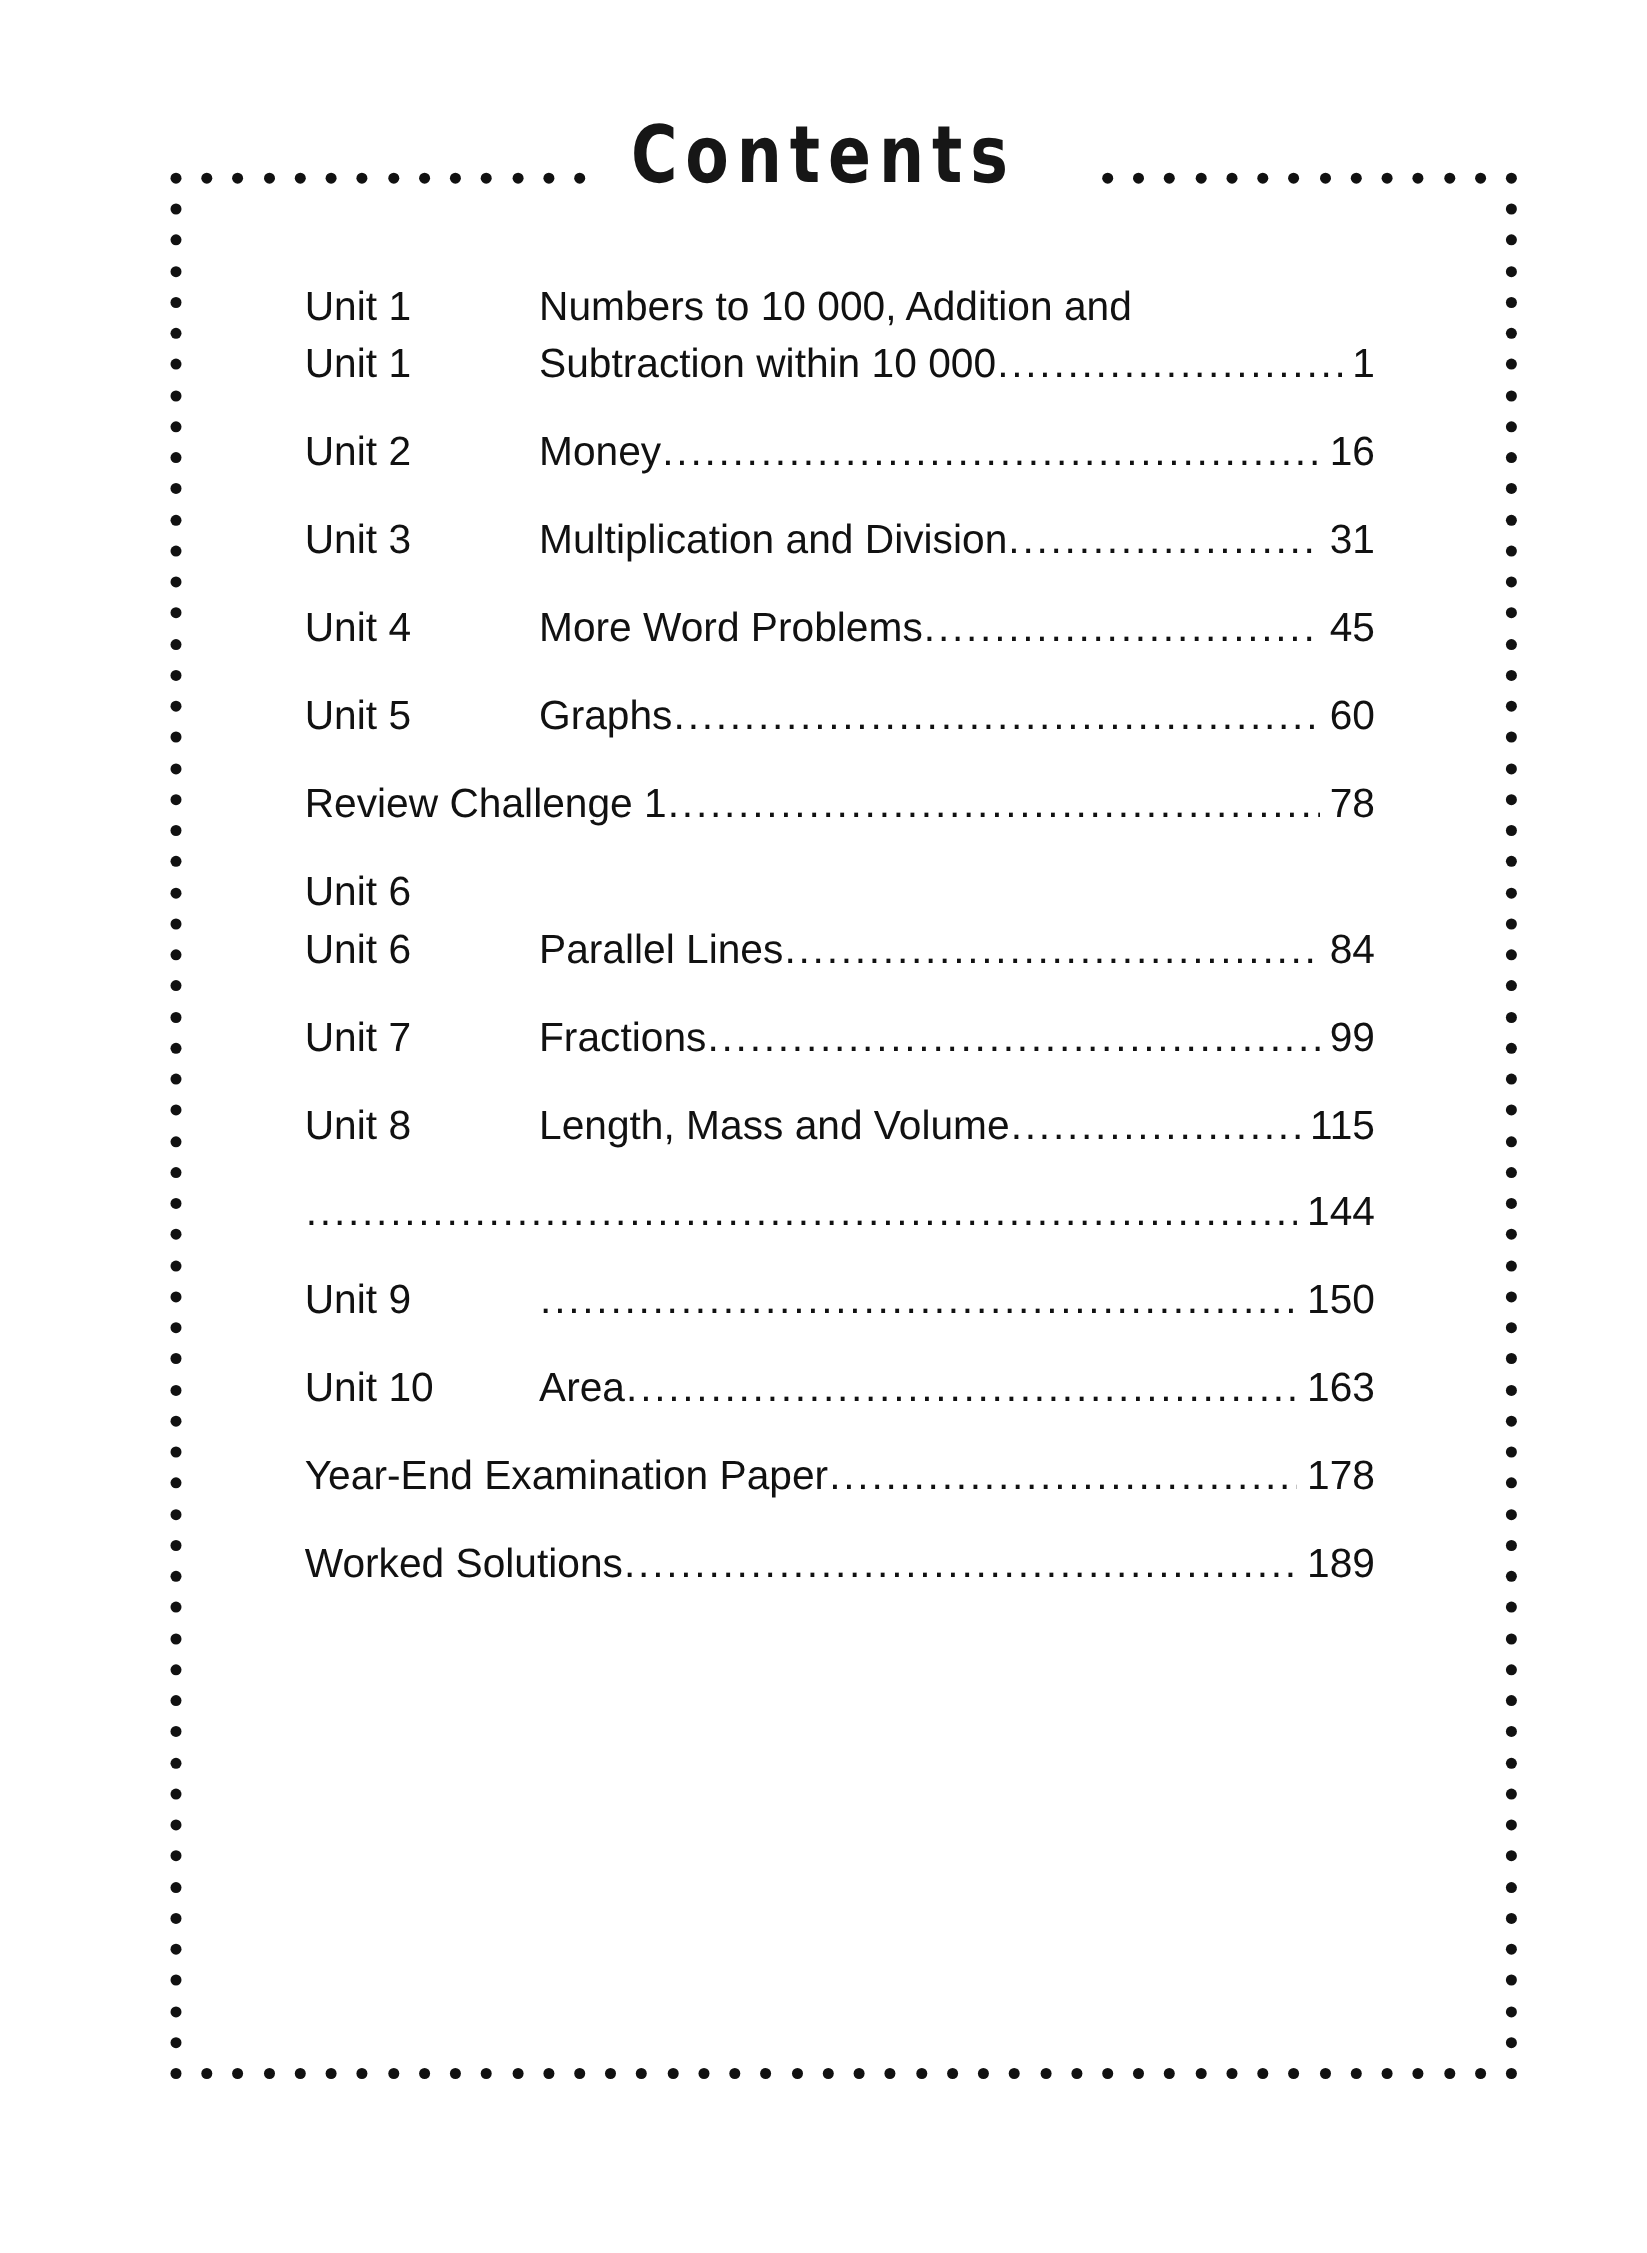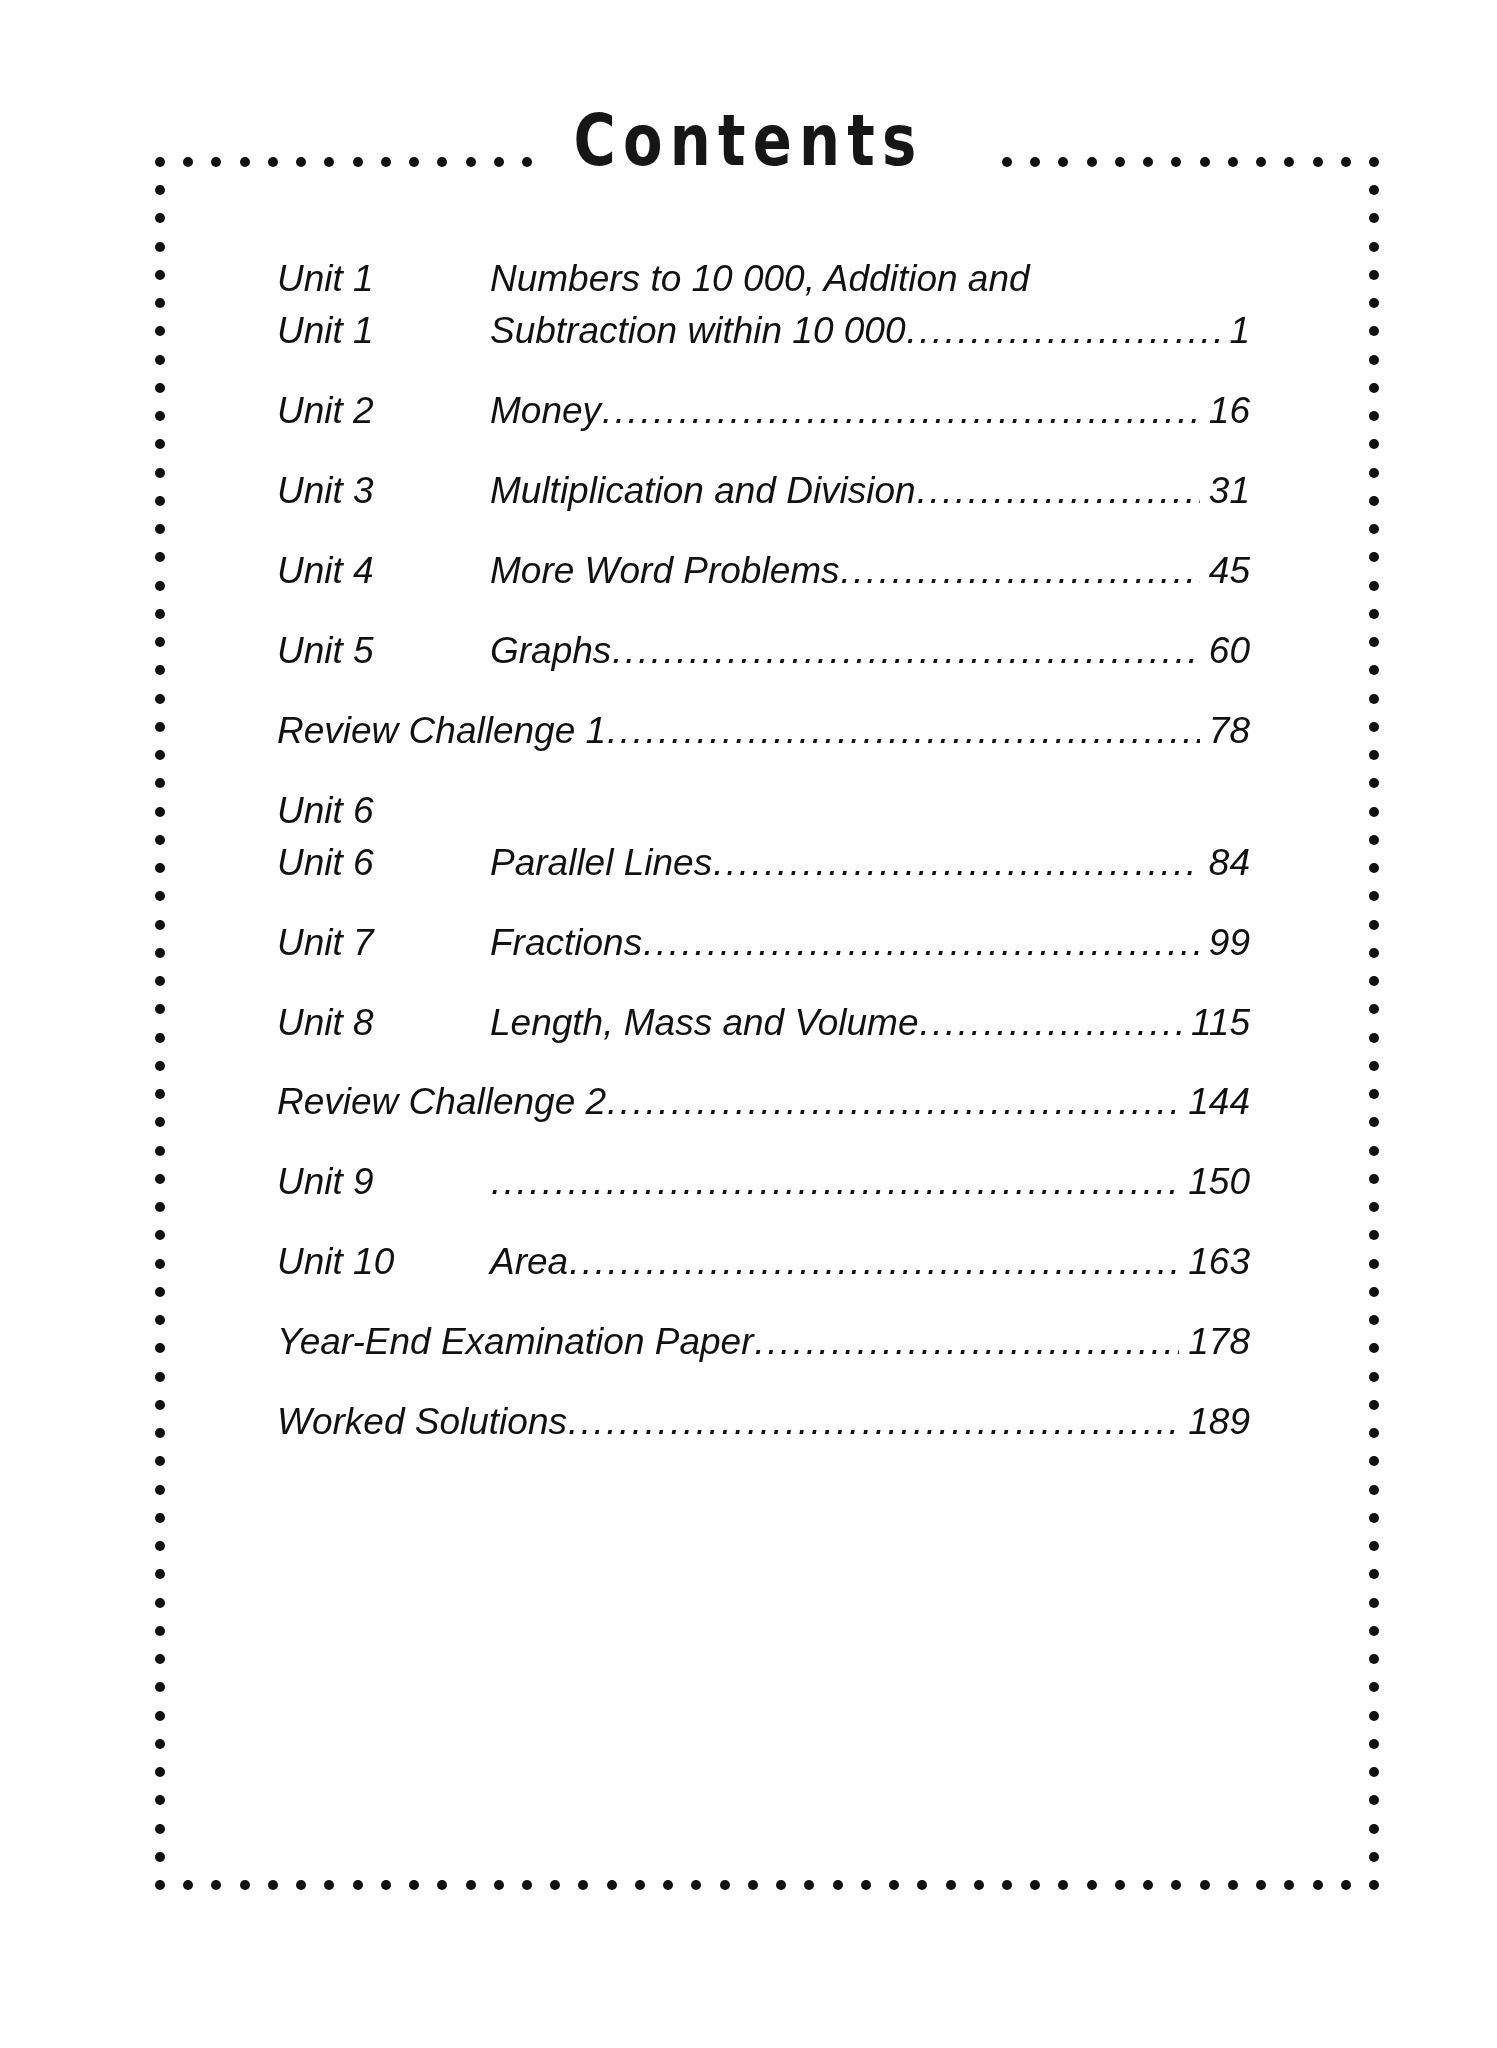--- a/index.html
+++ b/index.html
@@ -63,21 +63,20 @@
   
   #toc {
     position: absolute;
     left: 277px;
     top: 259px;
     width: 973px;
   }
   .entry {
     position: relative;
     margin-bottom: 40px;
-    font-style: italic;
   }
   .entry:last-child { margin-bottom: 0; }
 
   .line {
     display: flex;
     align-items: baseline;
     font-size: 37px;
     line-height: 1.08;
     white-space: nowrap;
   }
@@ -435,21 +434,20 @@
           <span class="entry-title">Length, Mass and Volume</span>
           <span class="leader">.................................................................................................................................</span>
           <span class="page-num">115</span>
         </div>
       </div>
     </div>
     <div class="entry full">
       <div class="line">
         <div class="unit-label" style="flex: 0 0 0px;"></div>
         <div class="title-cell">
-          <span class="entry-title">Review Challenge 2</span>
           <span class="leader">.................................................................................................................................</span>
           <span class="page-num">144</span>
         </div>
       </div>
     </div>
     <div class="entry">
       <div class="line">
         <div class="unit-label">Unit 9</div>
         <div class="title-cell">
           <span class="leader">.................................................................................................................................</span>

